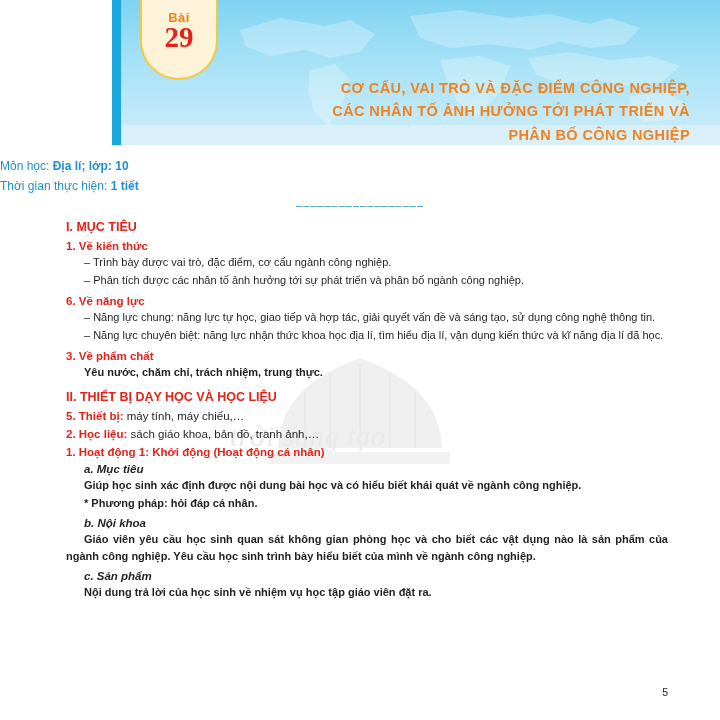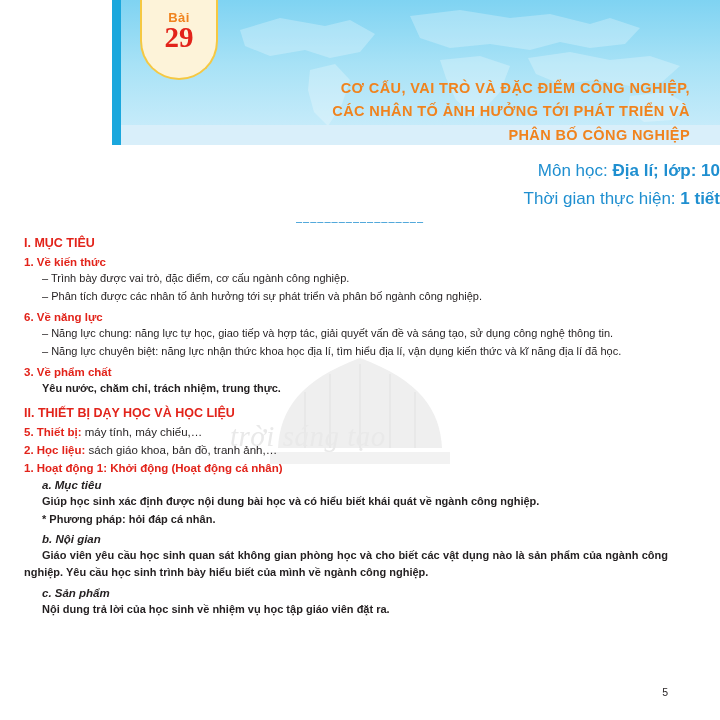--- a/index.html
+++ b/index.html
@@ -108,39 +108,39 @@
     font-weight: bold;
     color: #f0831e;
     letter-spacing: 0.4px;
     line-height: 1.62;
     text-transform: uppercase;
   }
 
   
   .meta {
     margin-top: 12px;
-    text-align: right;
+    text-align: left;
     color: #1f8fd0;
-    font-size: 17px;
+    font-size: 12px;
     line-height: 1.65;
   }
   .meta b { color: #1f8fd0; }
   .divider {
     text-align: center;
     color: #1f8fd0;
     font-size: 11px;
     letter-spacing: 1px;
     margin-top: 2px;
     margin-bottom: 6px;
   }
 
   
   .content {
     position: relative;
-    padding: 0 52px 0 24px;
+    padding: 0 52px 0 66px;
     z-index: 2;
   }
   .h1 {
     color: #e2231a;
     font-weight: bold;
     font-size: 12.5px;
     margin: 9px 0 3px 0;
   }
   .h2 {
     color: #e2231a;
@@ -284,21 +284,21 @@
     <div class="h2">
       <span>2.  Học liệu:</span><span class="plain"> sách giáo khoa, bản đồ, tranh ảnh,…</span>
     </div>
 
     <div class="h2">1. Hoạt động 1: Khởi động (Hoạt động cá nhân)</div>
 
     <div class="h3">a. Mục tiêu</div>
     <p class="t indent">Giúp học sinh xác định được nội dung bài học và có hiểu biết khái quát về ngành công nghiệp.</p>
     <p class="t indent">* Phương pháp: hỏi đáp cá nhân.</p>
 
-    <div class="h3">b. Nội gian</div>
+    <div class="h3">b. Nội khoa</div>
     <p class="t indent">Giáo viên yêu cầu học sinh quan sát không gian phòng học và cho biết các vật dụng nào là sản phẩm của ngành công nghiệp. Yêu cầu học sinh trình bày hiểu biết của mình về ngành công nghiệp.</p>
 
     <div class="h3">c. Sản phẩm</div>
     <p class="t indent">Nội dung trả lời của học sinh về nhiệm vụ học tập giáo viên đặt ra.</p>
   </div>
 
   <div class="page-number">5</div>
 </div>
 
 </body></html>

